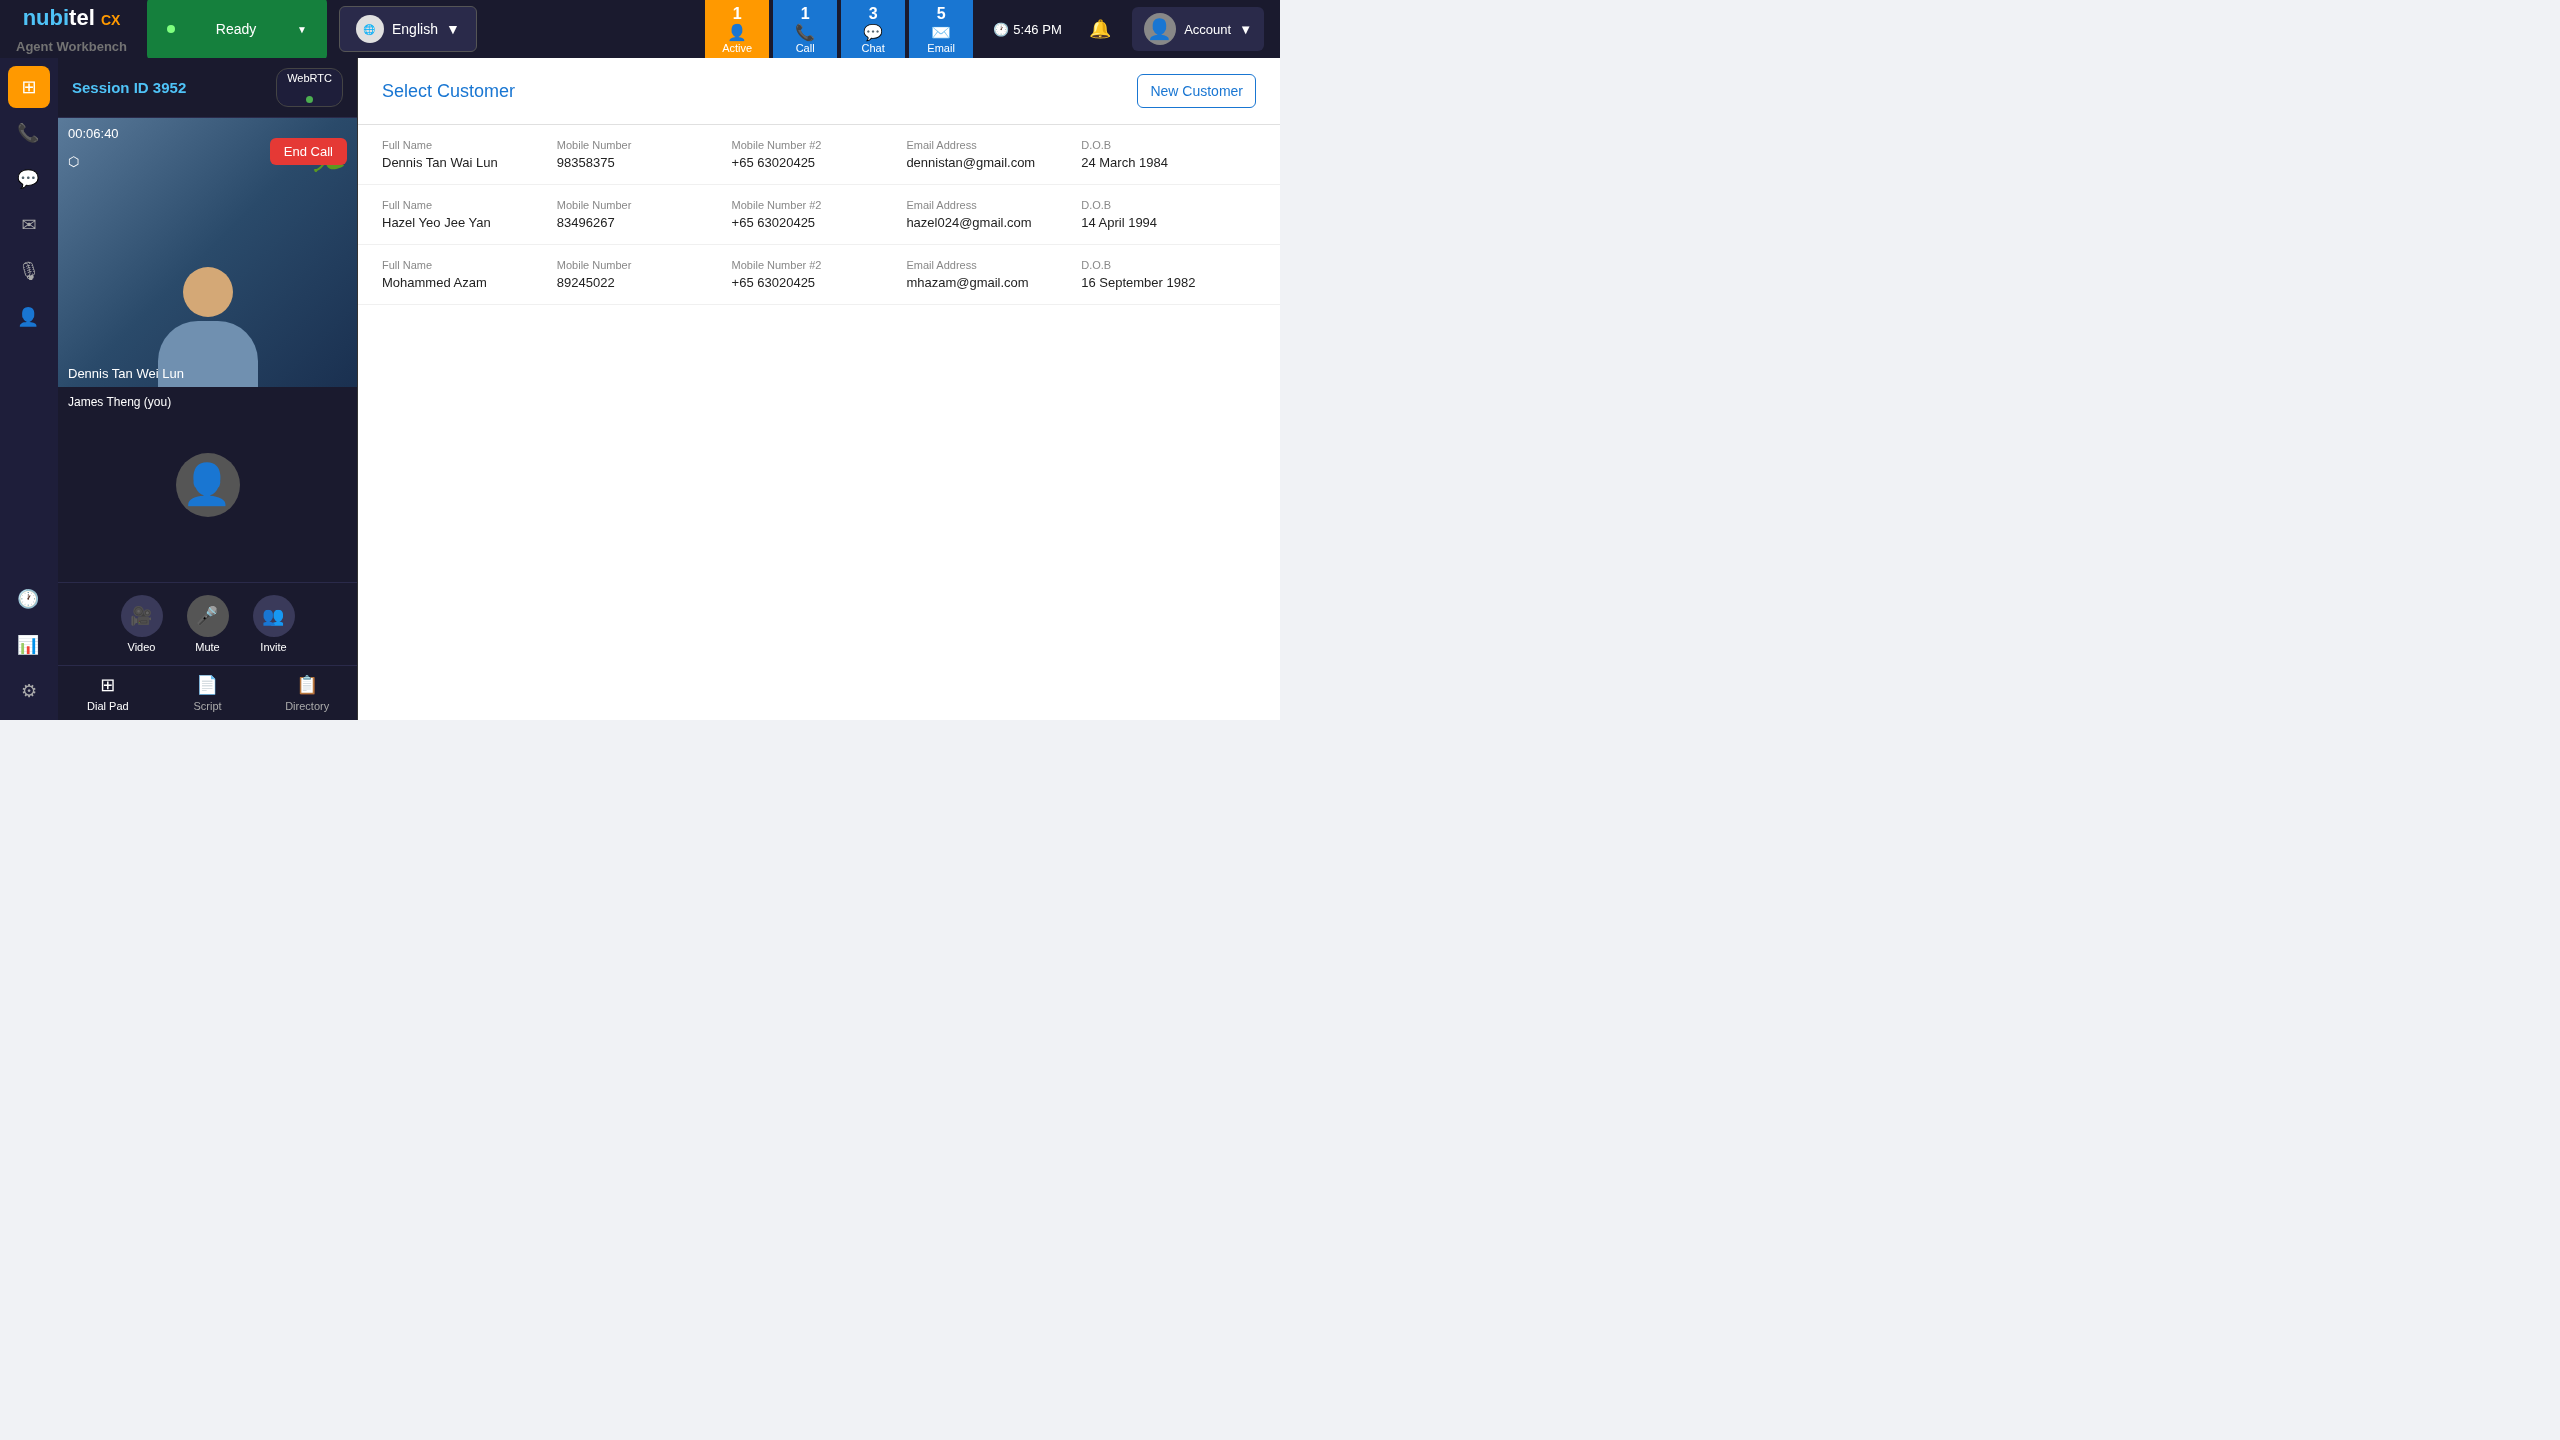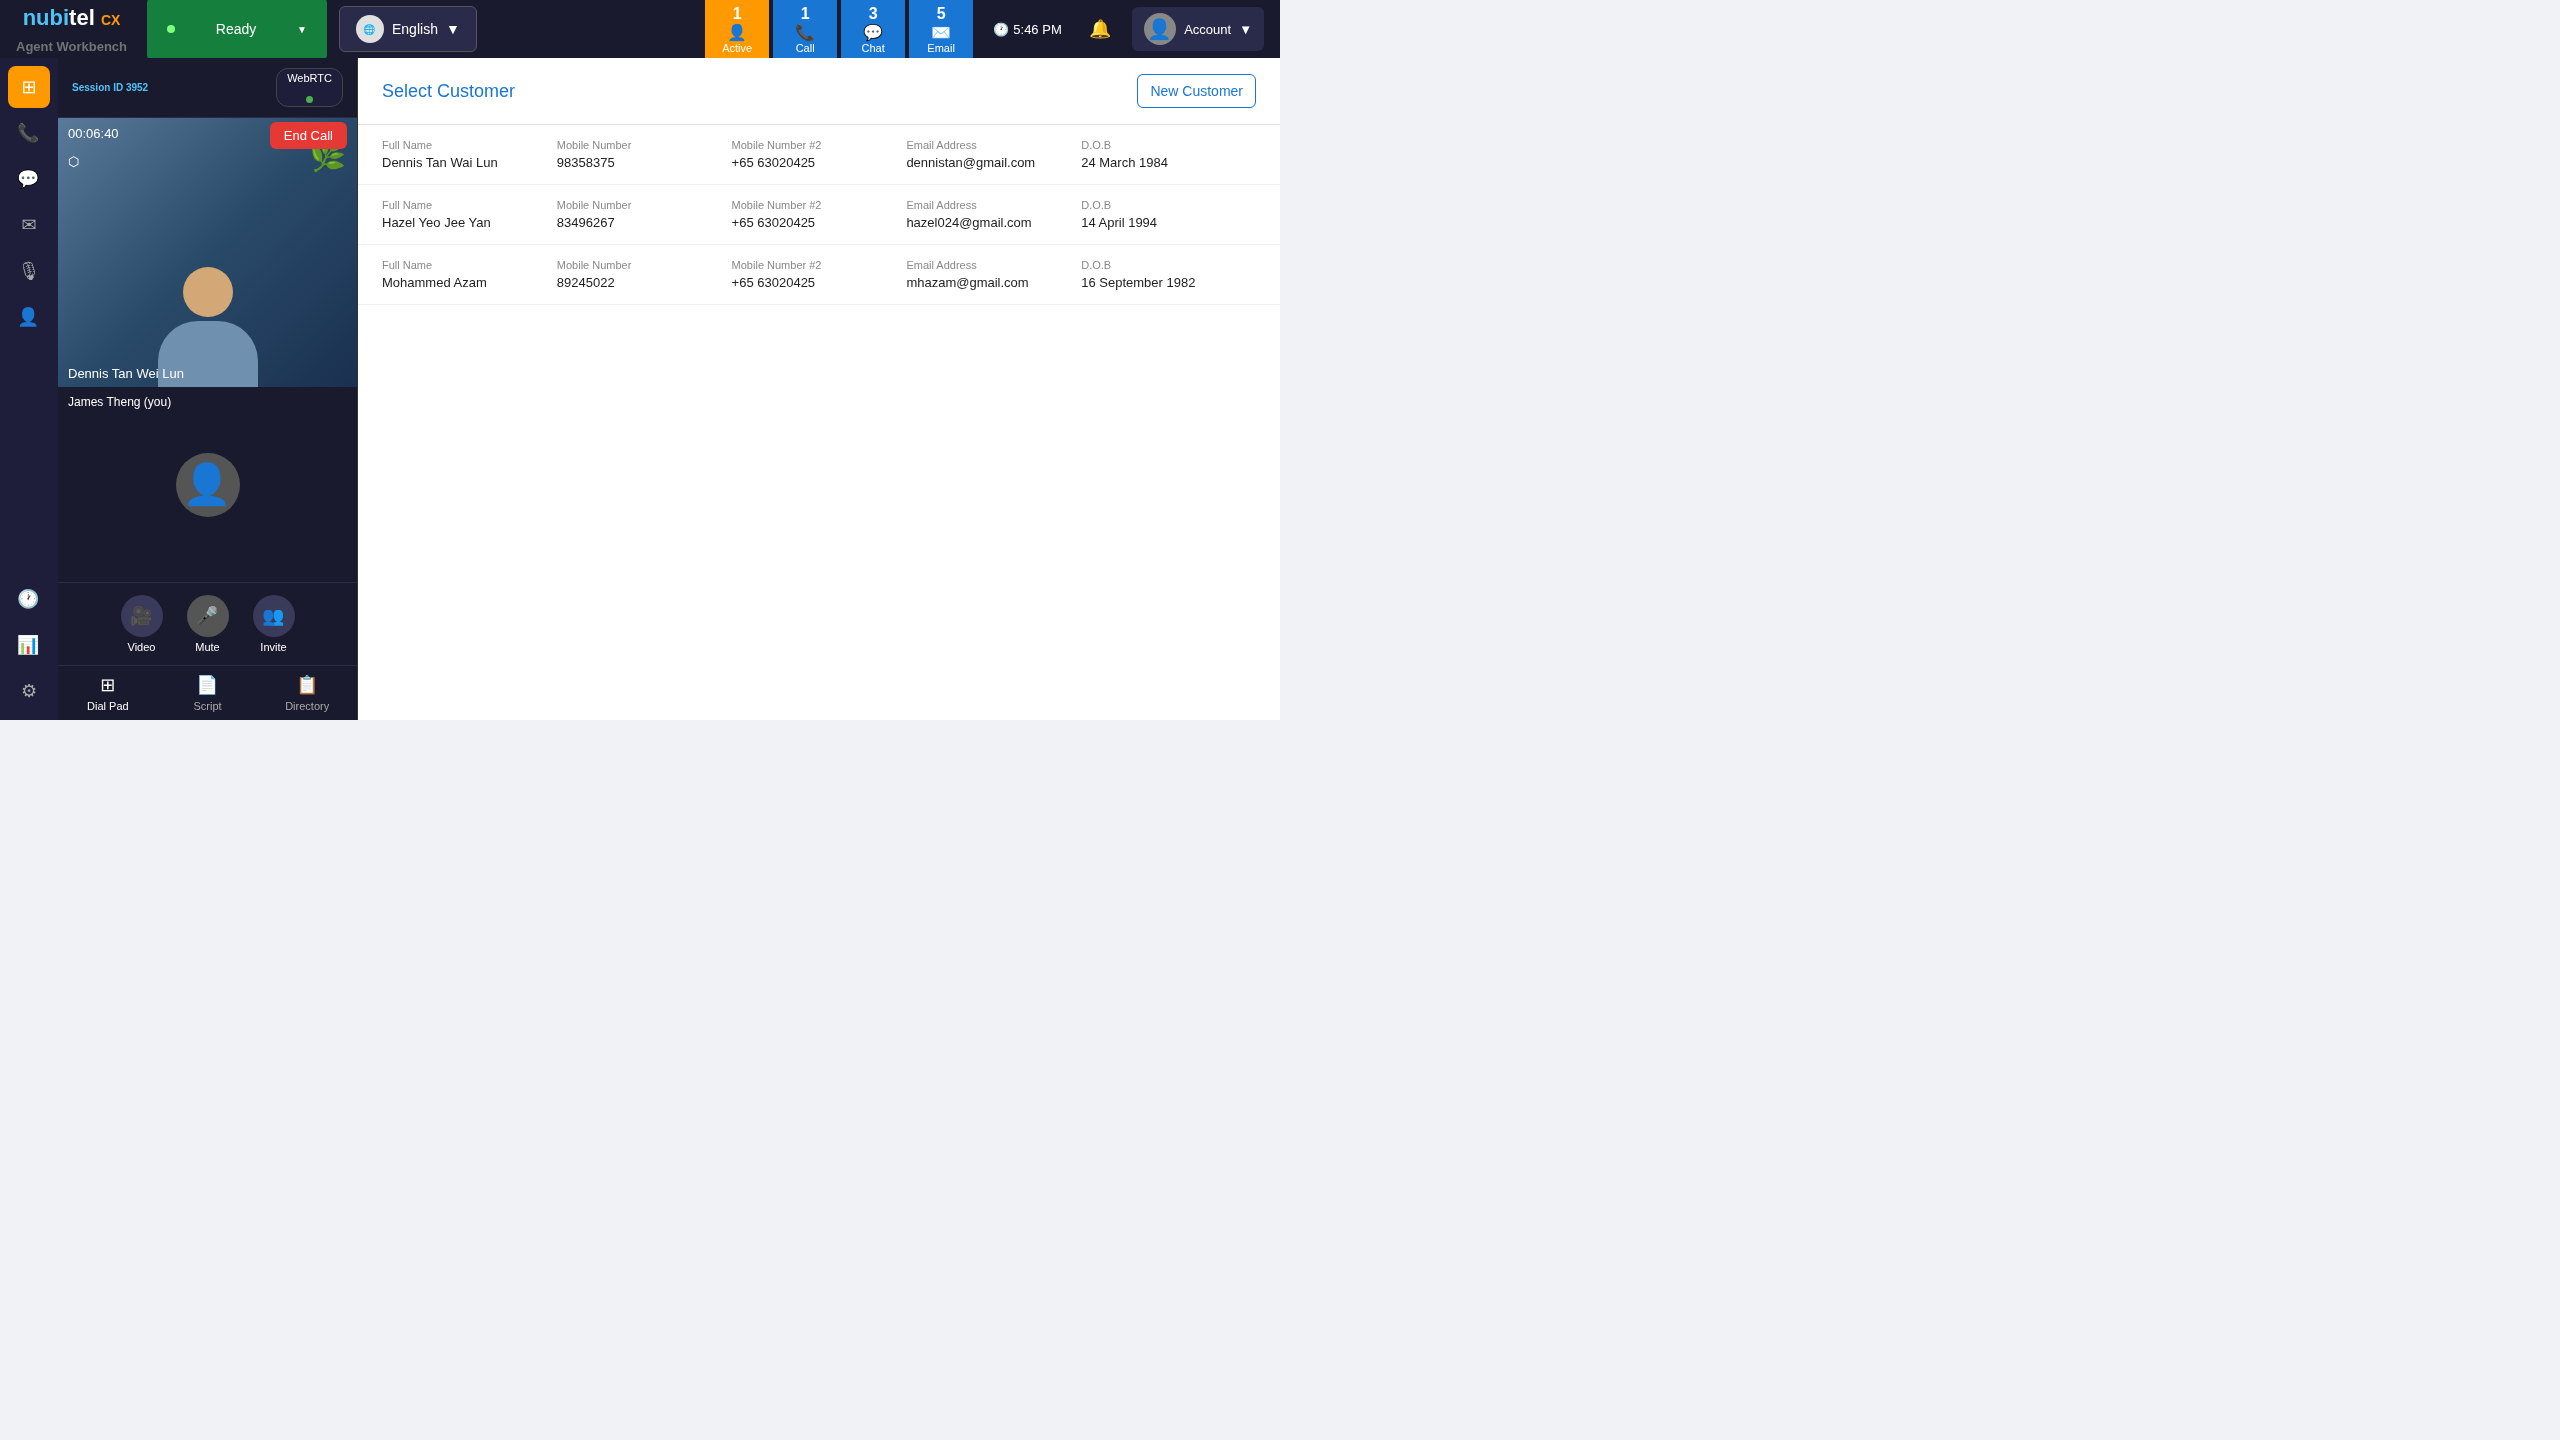--- a/index.html
+++ b/index.html
@@ -74,21 +74,21 @@
 
     
     .call-panel {
       width: 300px; background: #1a1a2e; display: flex; flex-direction: column;
       border-right: 1px solid #333;
     }
     .call-header {
       padding: 10px 14px; display: flex; align-items: center; justify-content: space-between;
       background: #1a1a2e; border-bottom: 1px solid #2a2a4a;
     }
-    .session-title { color: #4fc3f7; font-size: 10px; font-weight: bold; }
+    .session-title { color: #4fc3f7; font-size: 15px; font-weight: bold; }
     .webrtc-badge {
       background: #1e1e3a; border: 1px solid #444; border-radius: 12px;
       padding: 3px 10px; color: white; font-size: 11px;
       display: flex; align-items: center; gap: 12px; flex-direction: column;
     }
     .webrtc-dot { width: 7px; height: 7px; background: #4CAF50; border-radius: 50%; }
 
     .video-area { position: relative; flex: 1; background: #111; overflow: hidden; }
     .caller-video {
       width: 100%; height: 60%; background: linear-gradient(135deg, #2a3a5c, #1a2a3c);
@@ -99,21 +99,21 @@
       width: 100%; height: 100%; position: relative;
       background: linear-gradient(135deg, #4a7c9c 0%, #2a5a7c 50%, #1a3a5c 100%);
     }
     .caller-name-overlay {
       position: absolute; bottom: 6px; left: 10px; color: white; font-size: 13px; font-weight: 500;
     }
     .call-timer-overlay {
       position: absolute; top: 8px; left: 10px; color: white; font-size: 13px;
     }
     .end-call-btn {
-      position: absolute; top: 4px; right: 10px; background: #e53935; color: white;
+      position: absolute; top: 20px; right: 10px; background: #e53935; color: white;
       border: none; border-radius: 6px; padding: 6px 14px; font-size: 13px; cursor: pointer;
       font-weight: 500;
     }
     .popup-icon {
       position: absolute; top: 32px; left: 10px; color: white; font-size: 13px; cursor: pointer;
     }
 
     .self-video {
       width: 100%; height: 40%; background: #222;
       display: flex; flex-direction: column; align-items: center; justify-content: center;

